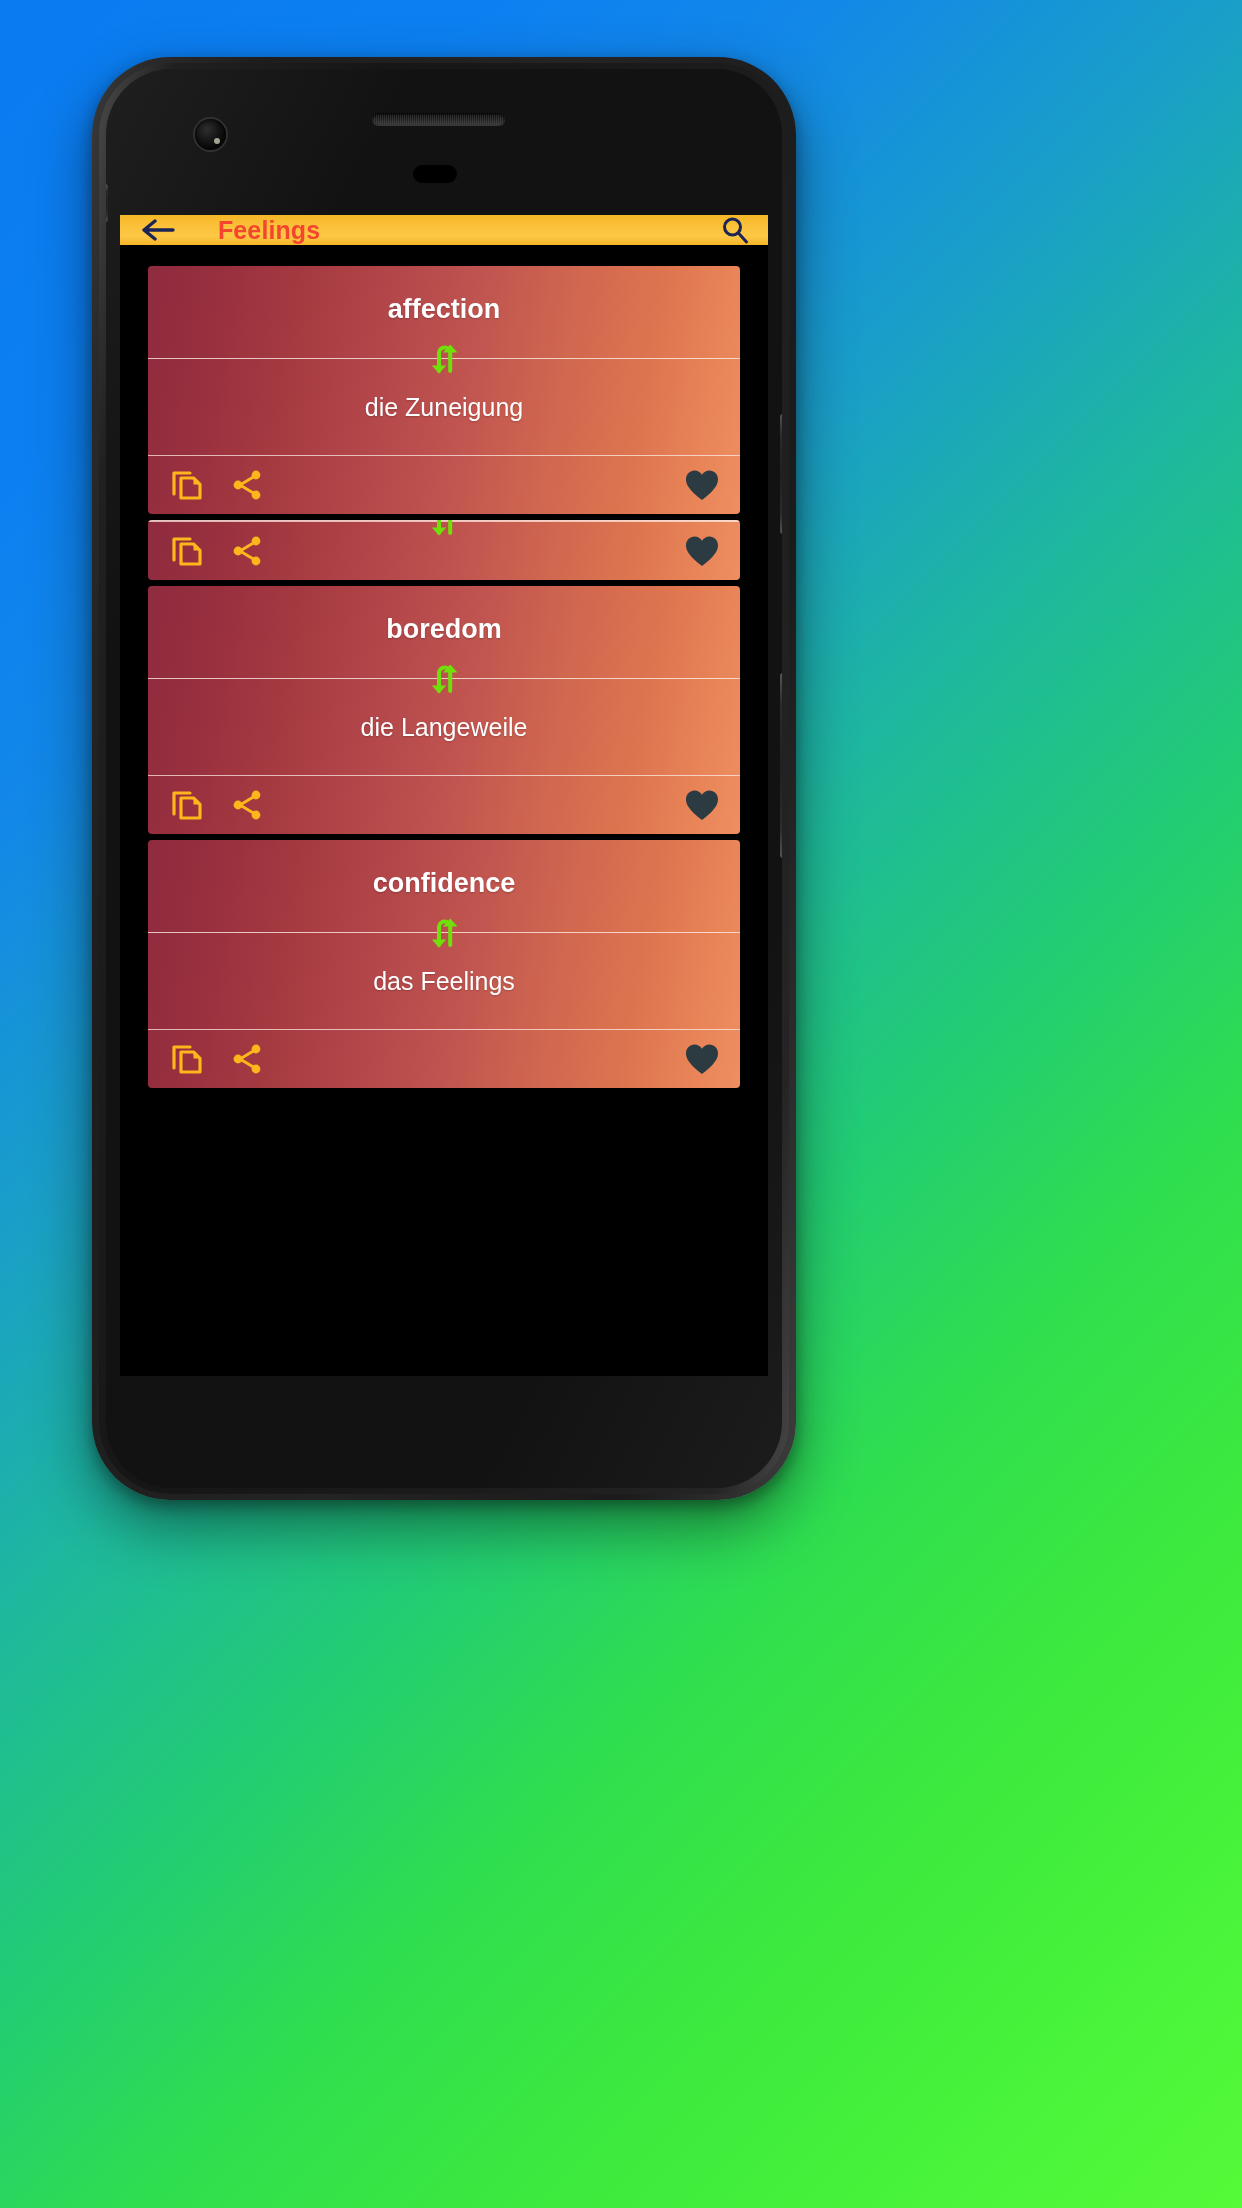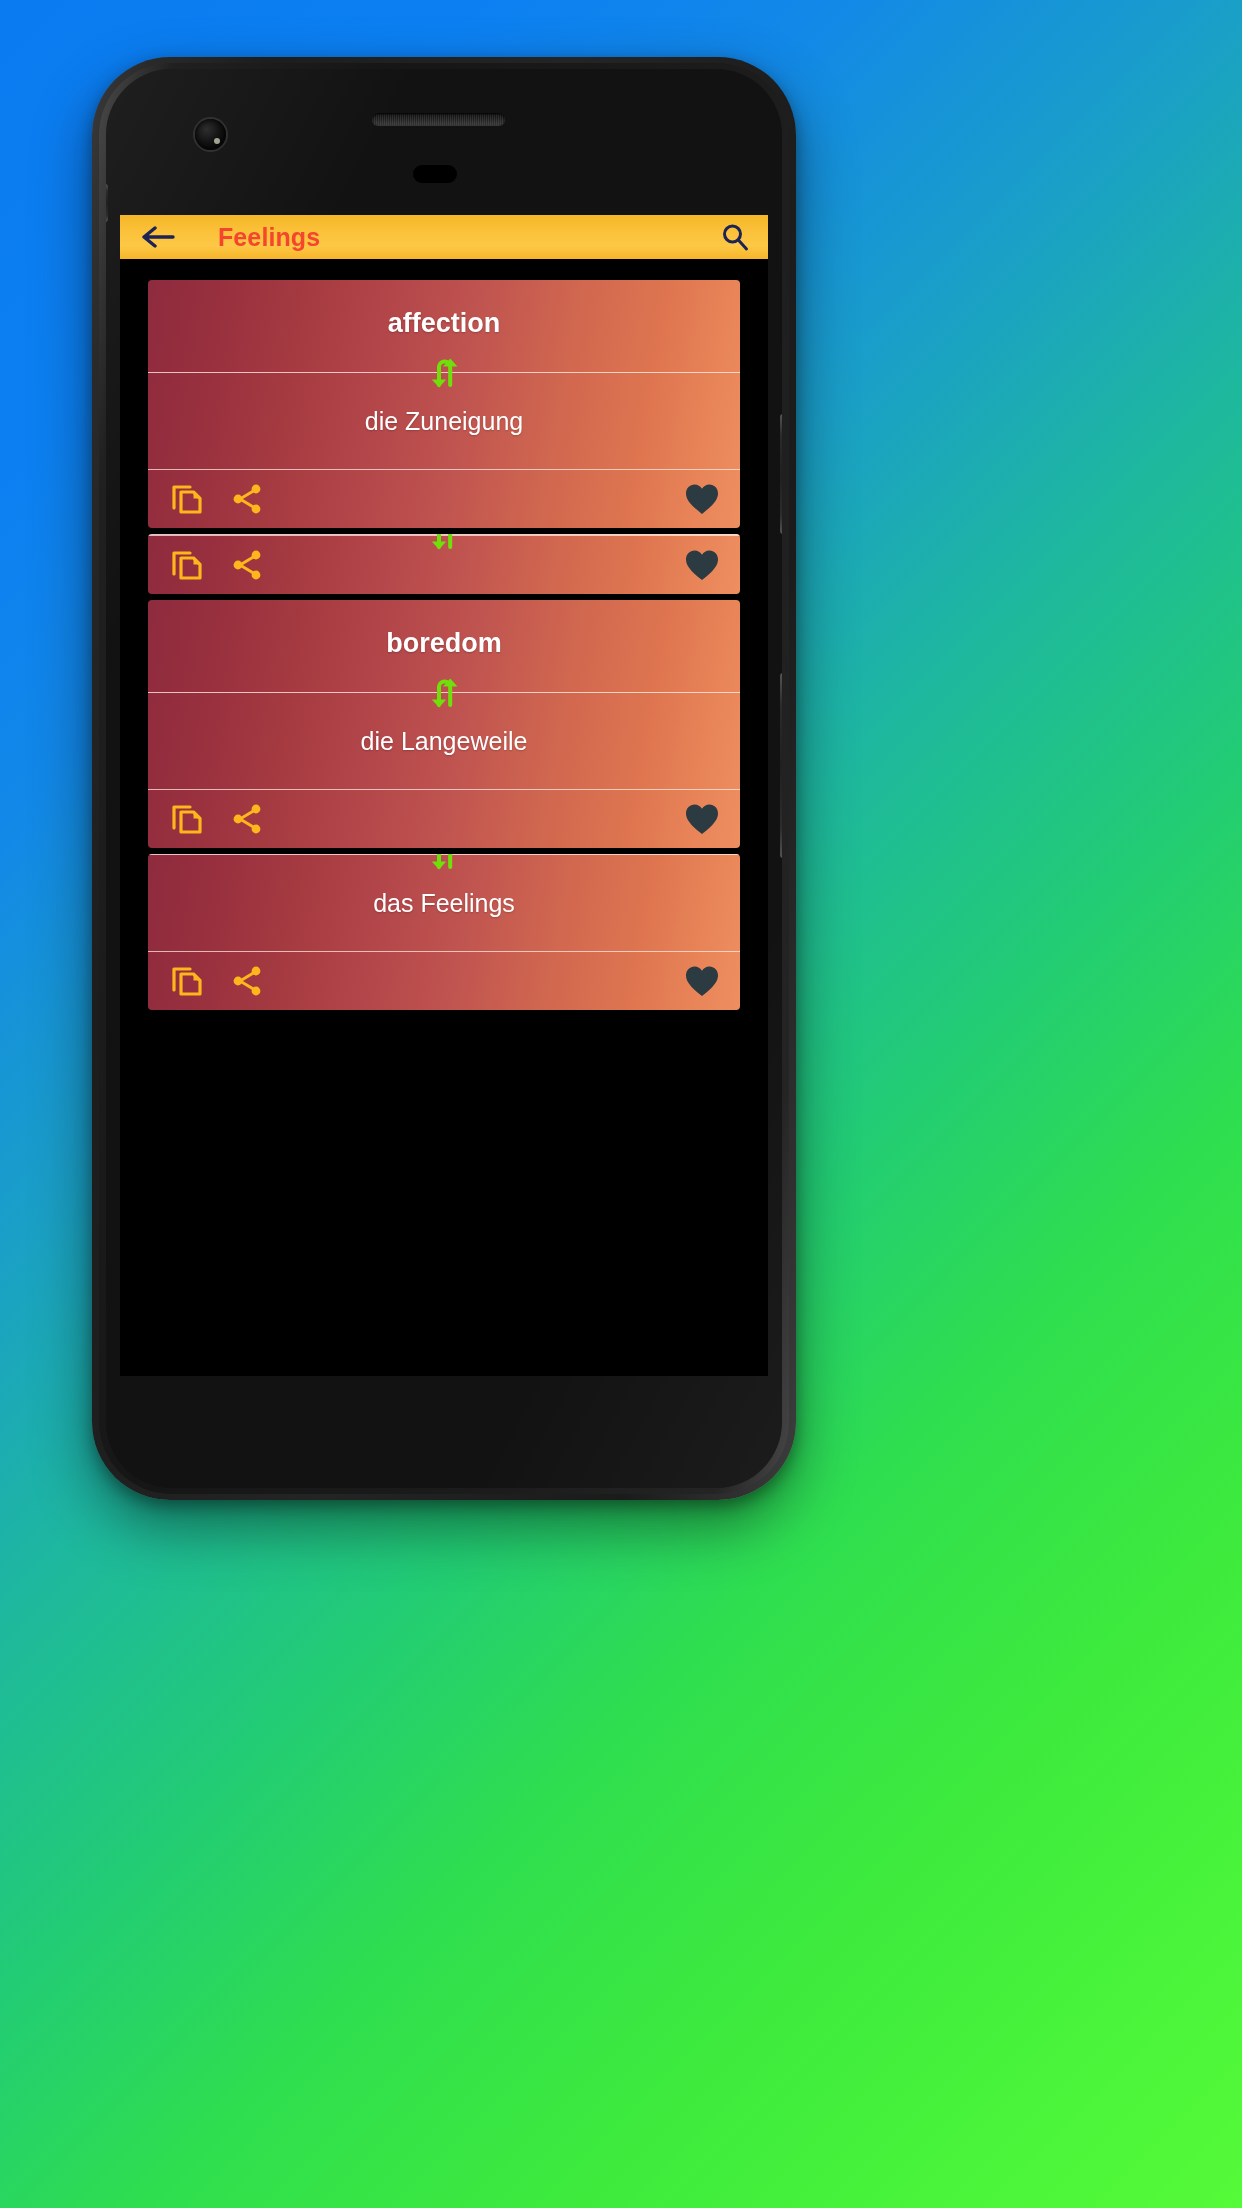--- a/index.html
+++ b/index.html
@@ -119,21 +119,21 @@
     position:absolute;
     left:14px; top:146px;
     width:648px; height:1161px;
     background:#000;
     overflow:hidden;
   }
 
   
   .appbar {
     position:relative;
-    height:44px;
+    height:30px;
     margin:0 0 0 0;
     background:linear-gradient(180deg,#F5B728 0%,#FBC13A 38%,#FDC845 70%,#F6B52A 100%);
     display:flex;
     align-items:center;
     padding:0 18px 0 22px;
   }
   .back-arrow { width:34px; height:26px; flex:0 0 auto; }
   .appbar-title {
     flex:1 1 auto;
     text-align:left;
@@ -403,20 +403,21 @@
               <div class="act-spacer"></div>
               <div class="heart-icon">
                 <svg viewBox="0 0 36 34" width="36" height="34">
                   <path d="M18 32 C6 22.5 2 17 2 11.4 C2 6.2 6 2.5 10.6 2.5 C13.8 2.5 16.4 4.3 18 6.8 C19.6 4.3 22.2 2.5 25.4 2.5 C30 2.5 34 6.2 34 11.4 C34 17 30 22.5 18 32 Z" fill="#2C3A42"></path>
                 </svg>
               </div>
             </div>
           </div>
 
           <div class="card">
+            <div class="card-term">confidence</div>
 
             <div class="divider-row">
               <div class="line"></div>
               <div class="swap-wrap">
                 <svg class="swap-icon" viewBox="0 0 34 38">
                   <path d="M12 31 V13 a5.6 5.6 0 0 1 11.2 0 V31" fill="none" stroke="#6FE00A" stroke-width="4" stroke-linecap="round"></path>
                   <path d="M4.8 25.5 L12 33.5 L19.2 25.5 Z" fill="#6FE00A"></path>
                   <path d="M16 12.5 L23.2 4.5 L30.4 12.5 Z" fill="#6FE00A"></path>
                 </svg>
               </div>

